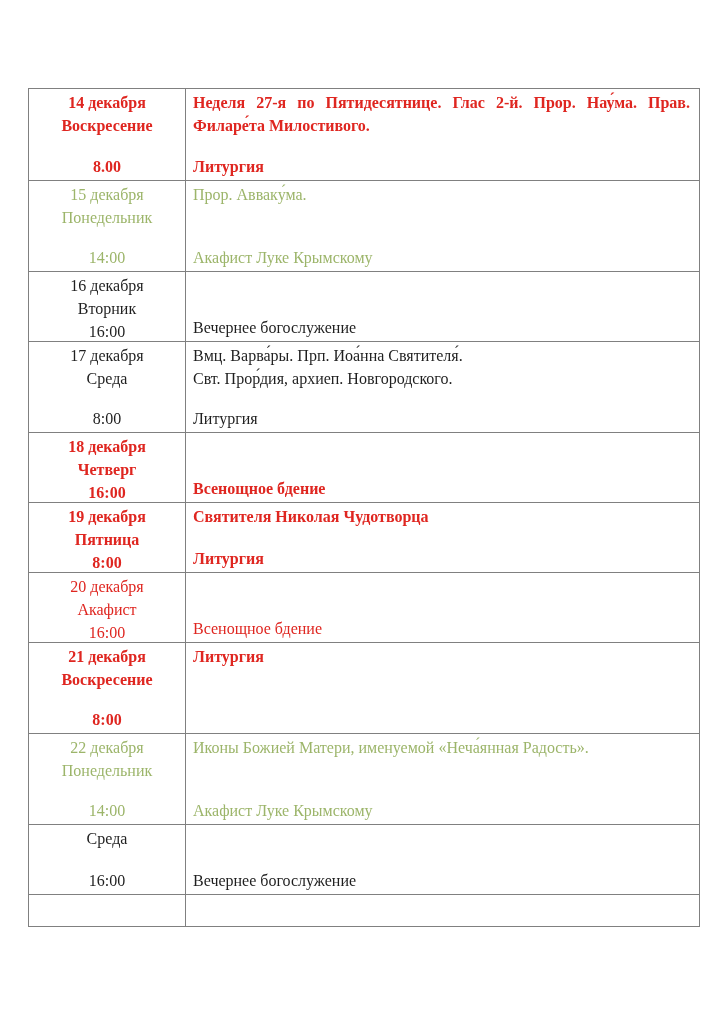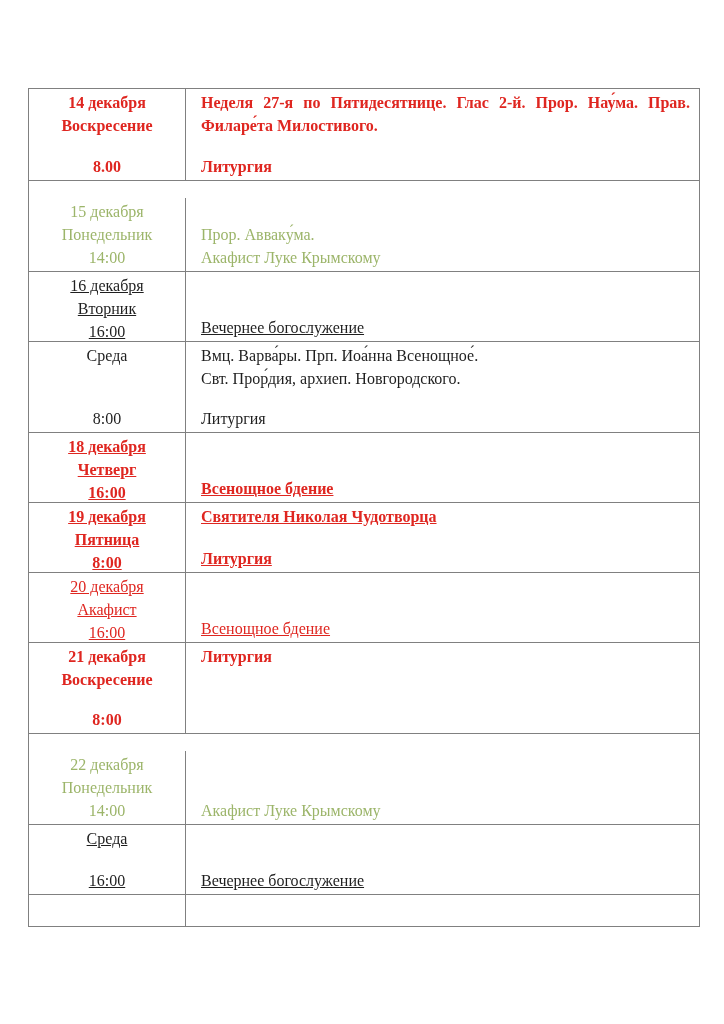--- a/index.html
+++ b/index.html
@@ -23,25 +23,24 @@
   .schedule-table {
     position: absolute;
     left: 28px;
     top: 88px;
     width: 672px;
     border: 1px solid var(--border);
   }
   .row {
     display: flex;
     overflow: hidden;
-    gap: 8px;
   }
   .row + .row { border-top: 1px solid var(--border); }
   .size-tall  { height: 91px; }
-  .size-short { height: 70px; text-decoration: underline; }
+  .size-short { height: 70px; }
   .size-empty { height: 32px; }
   .cell {
     display: flex;
     flex-direction: column;
     justify-content: space-between;
     padding: 2px 6px;
     line-height: 23px;
   }
   .cell-left {
     flex: none;
@@ -51,21 +50,21 @@
   }
   .cell-right {
     flex: 1;
     min-width: 0;
     padding: 2px 9px 2px 7px;
     text-align: left;
   }
   .justified { text-align: justify; text-align-last: justify; font-family: Liberation Serif, serif; }
   .style-red-bold { color: var(--red); font-weight: bold; }
   .style-red      { color: var(--red); }
-  .style-green    { color: var(--green); align-items: flex-end; }
+  .style-green    { color: var(--green); }
   .style-black    { color: var(--black); }
 </style>
 </head>
 <body>
 
 <div class="page">
   <div class="schedule-table">
       <div class="row style-red-bold size-tall">
     <div class="cell cell-left">
       <div class="cell-top">
@@ -106,27 +105,28 @@
       <div class="cell-bottom">16:00</div>
     </div>
     <div class="cell cell-right">
       <div class="cell-top"></div>
       <div class="cell-bottom">Вечернее богослужение</div>
     </div>
   </div>
       <div class="row style-black size-tall">
     <div class="cell cell-left">
       <div class="cell-top">
+        <div>17 декабря</div>
         <div>Среда</div>
       </div>
       <div class="cell-bottom">8:00</div>
     </div>
     <div class="cell cell-right">
       <div class="cell-top">
-            <div>Вмц. Варва́ры. Прп. Иоа́нна Всенощное́.</div>
+            <div>Вмц. Варва́ры. Прп. Иоа́нна Святителя́.</div>
             <div>Свт. Прор́дия, архиеп. Новгородского.</div>
           </div>
       <div class="cell-bottom">Литургия</div>
     </div>
   </div>
       <div class="row style-red-bold size-short">
     <div class="cell cell-left">
       <div class="cell-top">
         <div>18 декабря</div>
         <div>Четверг</div>
@@ -181,20 +181,21 @@
       <div class="row style-green size-tall">
     <div class="cell cell-left">
       <div class="cell-top">
         <div>22 декабря</div>
         <div>Понедельник</div>
       </div>
       <div class="cell-bottom">14:00</div>
     </div>
     <div class="cell cell-right">
       <div class="cell-top">
+            <div>Иконы Божией Матери, именуемой «Неча́янная Радость».</div>
           </div>
       <div class="cell-bottom">Акафист Луке Крымскому</div>
     </div>
   </div>
       <div class="row style-black size-short">
     <div class="cell cell-left">
       <div class="cell-top">
         <div>Среда</div>
       </div>
       <div class="cell-bottom">16:00</div>

